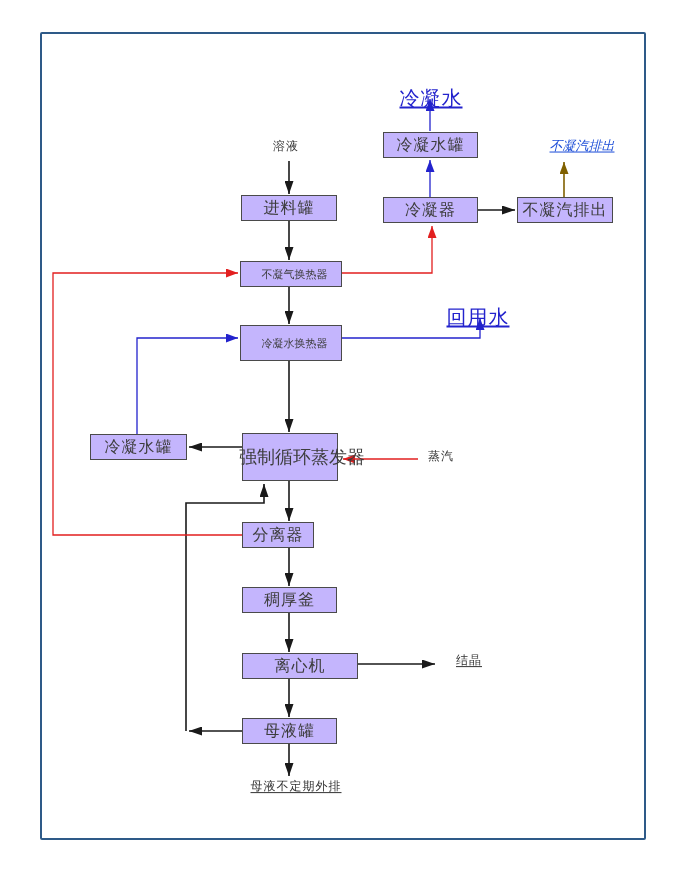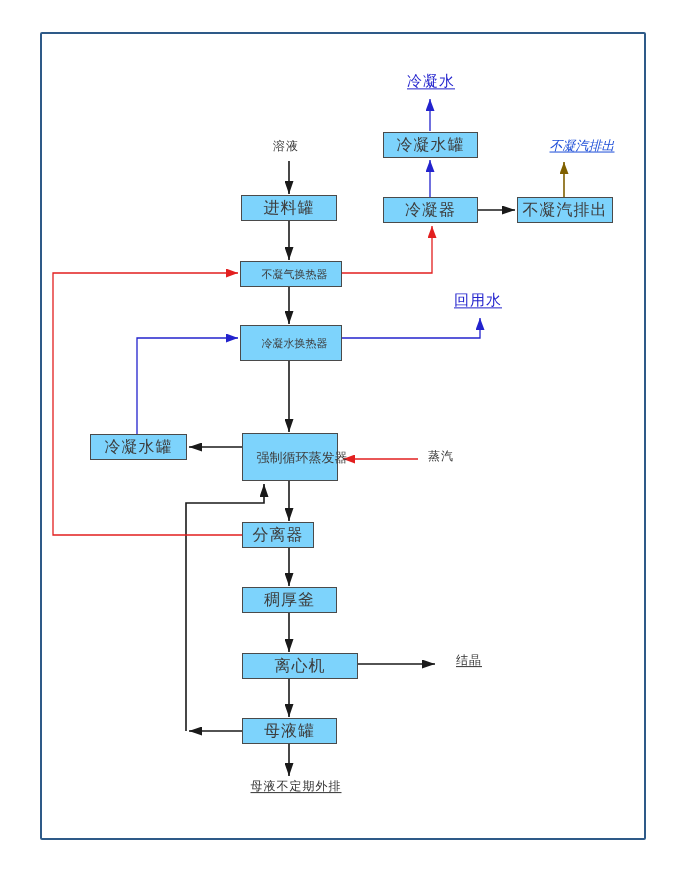--- a/index.html
+++ b/index.html
@@ -8,36 +8,36 @@
     font-family:"Liberation Serif","DejaVu Serif",serif;
     -webkit-font-smoothing:antialiased;
   }
   .frame{
     position:absolute;left:40px;top:32px;width:606px;height:808px;
     border:2.5px solid #2e5a88;border-radius:2px;background:#ffffff;
     box-sizing:border-box;
   }
   svg.edges{position:absolute;left:0;top:0;width:680px;height:875px;}
   .node{
-    position:absolute;box-sizing:border-box;background:#7dd3fc;
+    position:absolute;box-sizing:border-box;background:#c4b5fd;
     border:1.4px solid #4a4a4a;color:#3d3d3d;
     display:flex;align-items:center;justify-content:center;
     font-size:16px;line-height:1;letter-spacing:1px;white-space:nowrap;
   }
   .node.small{font-size:11px;letter-spacing:0;padding-left:7px;}
-  .node.tiny{font-size:13px;letter-spacing:0;padding-left:24px;}
+  .node.tiny{font-size:18px;letter-spacing:0;padding-left:24px;}
   .slabel{
     position:absolute;transform:translate(-50%,-50%);
     font-size:12px;line-height:1.15;white-space:nowrap;color:#333333;
     letter-spacing:1px;
   }
   .u{text-decoration:underline;text-underline-offset:2px;}
   .blue{color:#2323cd;}
   .olive{color:#1d4ed8;letter-spacing:0;font-size:13px;font-style:italic;}
-  .sm{font-size:15px;}
+  .sm{font-size:20px;margin-top:16px;}
 </style>
 </head>
 <body>
 
 <div class="frame"></div>
 
 <svg class="edges" viewBox="0 0 680 875" fill="none">
   <defs>
     <marker id="ab" markerUnits="userSpaceOnUse" markerWidth="13" markerHeight="9" refX="13" refY="4.5" orient="auto">
       <path d="M0,0 L13,4.5 L0,9 Z" fill="#1a1a1a"></path>

